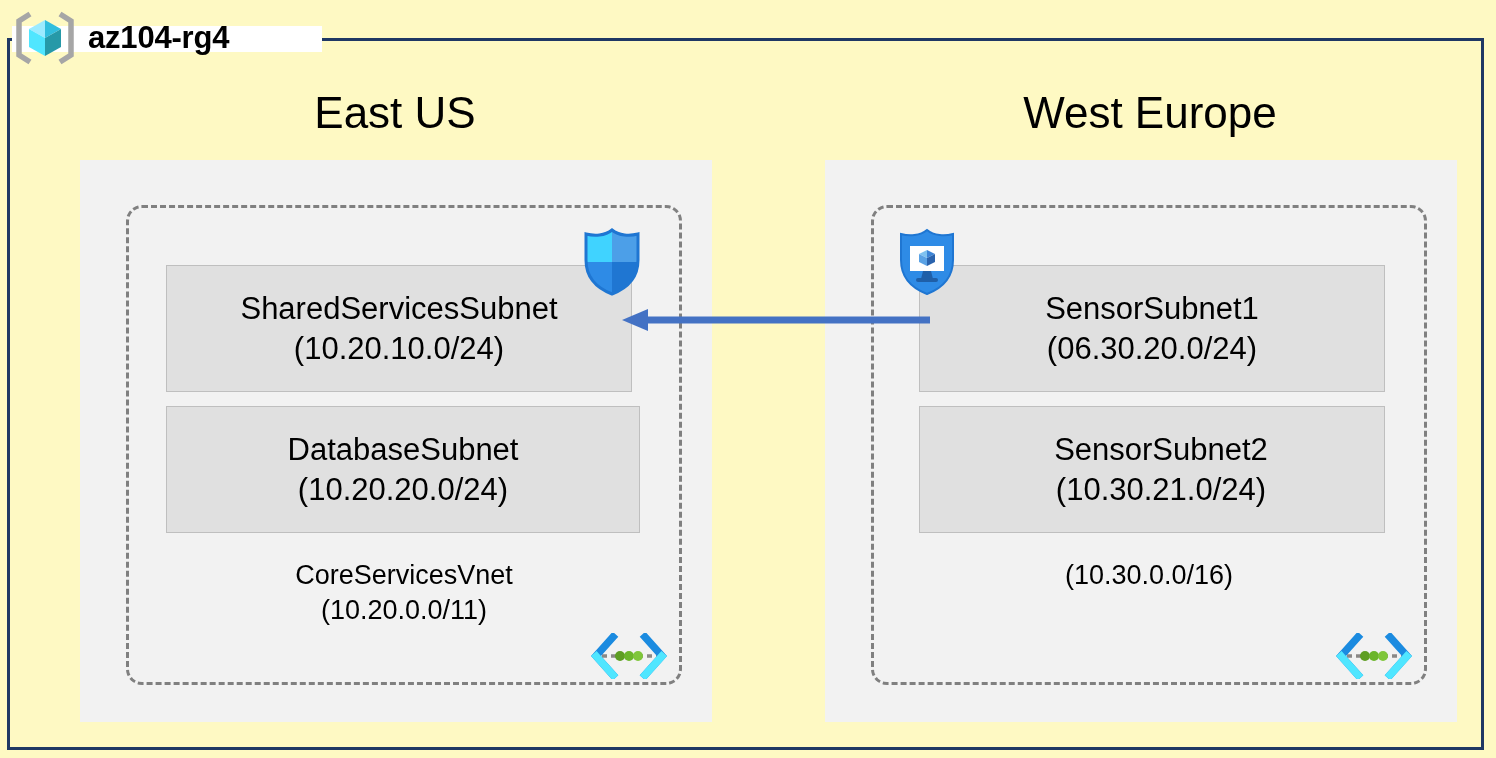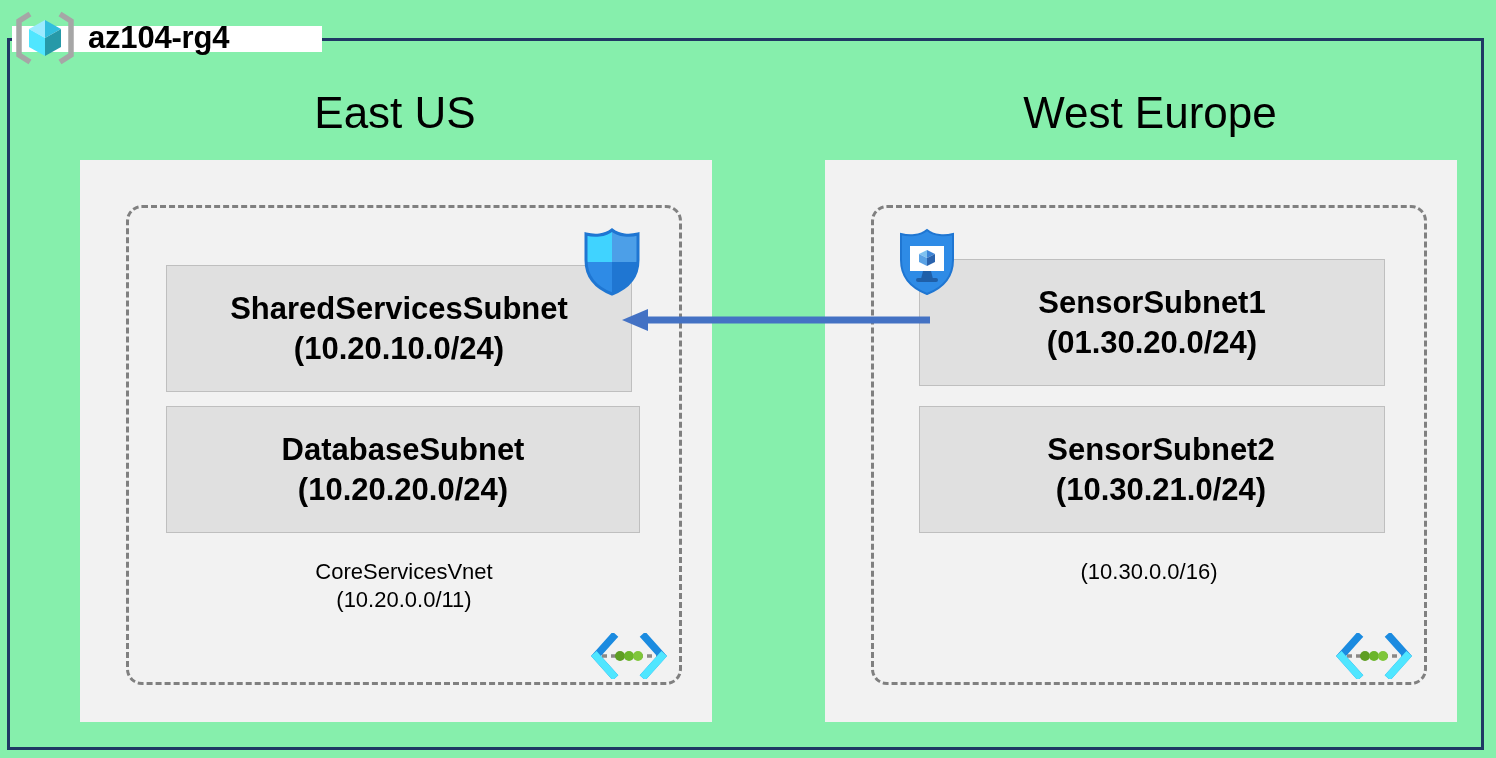--- a/index.html
+++ b/index.html
@@ -9,21 +9,21 @@
     background: #ffffff;
   }
   body {
     font-family: "Liberation Sans", sans-serif;
     -webkit-font-smoothing: antialiased;
   }
   #stage {
     position: relative;
     width: 1496px;
     height: 758px;
-    background: #86efac;
+    background: #fef9c3;
     overflow: hidden;
   }
 
   
   .rg-frame {
     position: absolute;
     left: 7px;
     top: 38px;
     width: 1477px;
     height: 712px;
@@ -81,41 +81,40 @@
     border: 3px dashed #808080;
     border-radius: 16px;
     box-sizing: border-box;
     background: transparent;
   }
   .vnet-caption {
     position: absolute;
     left: 0;
     right: 0;
     text-align: center;
-    font-size: 22px;
+    font-size: 27px;
     color: #000000;
     line-height: 1.28;
     white-space: nowrap;
   }
 
   
   .subnet {
     position: absolute;
     background: #E0E0E0;
     border: 1px solid #BFBFBF;
     box-sizing: border-box;
     display: flex;
     flex-direction: column;
     align-items: center;
     justify-content: center;
     font-size: 31px;
     color: #000000;
     line-height: 1.26;
     white-space: nowrap;
-    font-weight: bold;
   }
 
   
   .badge-icon {
     position: absolute;
     width: 62px;
     height: 70px;
     pointer-events: none;
   }
   .vnet-glyph {
@@ -213,23 +212,23 @@
       <path d="M31 3 C24 9 13 9 5 7 L5 33 C5 52 18 62 31 67 C44 62 57 52 57 33 L57 7 C49 9 38 9 31 3 Z" fill="none" stroke="#1F76D2" stroke-width="3"></path>
     </svg>
   </span>
 
   <div class="region-label" style="left:985px; top:88px; width:330px;">West Europe</div>
 
   <div class="region-box" style="left:825px; top:160px; width:632px; height:562px;"></div>
 
   <div class="vnet-box" style="left:871px; top:205px; width:556px; height:480px;">
 
-    <div class="subnet" style="left:45px; top:51px; width:466px; height:127px;">
+    <div class="subnet" style="left:45px; top:57px; width:466px; height:127px;">
       <span>SensorSubnet1</span>
-      <span>(01.30.20.0/24)</span>
+      <span>(06.30.20.0/24)</span>
     </div>
 
     <div class="subnet" style="left:45px; top:198px; width:466px; height:127px;padding-left:18px;">
       <span>SensorSubnet2</span>
       <span>(10.30.21.0/24)</span>
     </div>
 
     <div class="vnet-caption" style="top:350px;">
       <div>(10.30.0.0/16)</div>
     </div>

